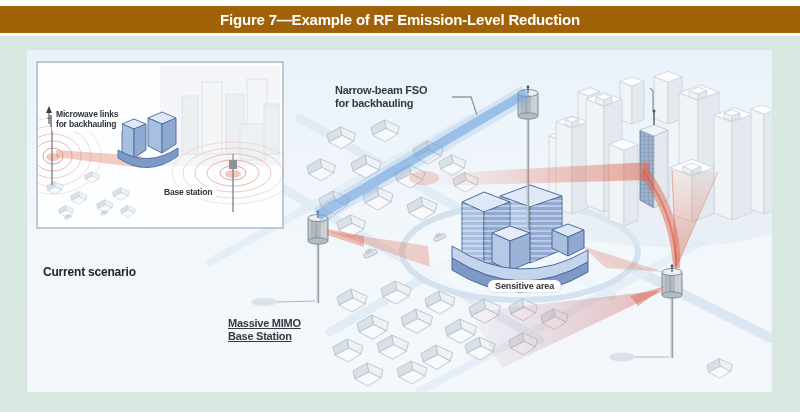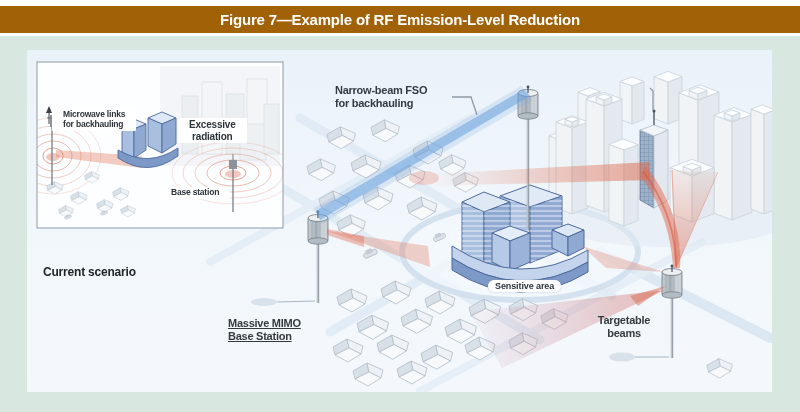--- a/index.html
+++ b/index.html
@@ -9,21 +9,21 @@
              display:flex;align-items:center;justify-content:center;}
   .title-bar span{color:#fff;font-weight:700;font-size:15px;letter-spacing:-0.2px;}
   .green-panel{position:absolute;left:0;right:0;top:36px;bottom:0;background:#d8e8e0;}
   .figure-box{position:absolute;left:27px;top:50px;width:745px;height:342px;
               background:linear-gradient(180deg,#eaf2f9 0%,#f2f7fc 55%,#f4f8fc 100%);}
   svg{position:absolute;left:27px;top:50px;width:745px;height:342px;display:block;}
   .lbl{position:absolute;color:#343a40;font-weight:700;font-size:11px;line-height:1.18;
        letter-spacing:-0.25px;white-space:pre-line;}
   .lbl-box{position:absolute;background:#ffffff;color:#2d3339;font-weight:700;
            letter-spacing:-0.2px;white-space:pre-line;line-height:1.15;
-           padding:1px 11px;border-radius:1px;}
+           padding:1px 4px;border-radius:1px;}
   .caption{position:absolute;color:#21262b;font-weight:700;font-size:12px;letter-spacing:-0.2px;margin-top:32px;}
   .badge{position:absolute;background:#fff;color:#2d3339;font-weight:700;font-size:9px;
          padding:1px 7px;border-radius:6px;box-shadow:0 0 2px rgba(120,140,160,.5);
          letter-spacing:-0.1px;}
 </style>
 </head>
 <body>
 
 <div id="page">
 
@@ -349,23 +349,19 @@
         </g>
       </g>
       <rect x="37" y="62" width="246" height="166" fill="none" stroke="#8f9ba6" stroke-width="1"></rect>
     </g>
   </svg>
 
   <div class="lbl" style="left:335px;top:84px;">Narrow-beam FSO
 for backhauling</div>
   <div class="lbl" style="left:228px;top:317px;text-decoration:underline;">Massive MIMO
 Base Station</div>
-  <div class="lbl" style="left:586px;top:314px;width:76px;text-align:center;">Targetable
-beams</div>
   <div class="badge" style="left:488px;top:280px;">Sensitive area</div>
 
   <div class="lbl-box" style="left:52px;top:109px;font-size:8.5px;">Microwave links
 for backhauling</div>
-  <div class="lbl-box" style="left:178px;top:118px;font-size:10px;text-align:center;">Excessive
-radiation</div>
   <div class="lbl-box" style="left:160px;top:187px;font-size:8.5px;">Base station</div>
   <div class="caption" style="left:43px;top:233px;">Current scenario</div>
 </div>
 
 </body></html>

